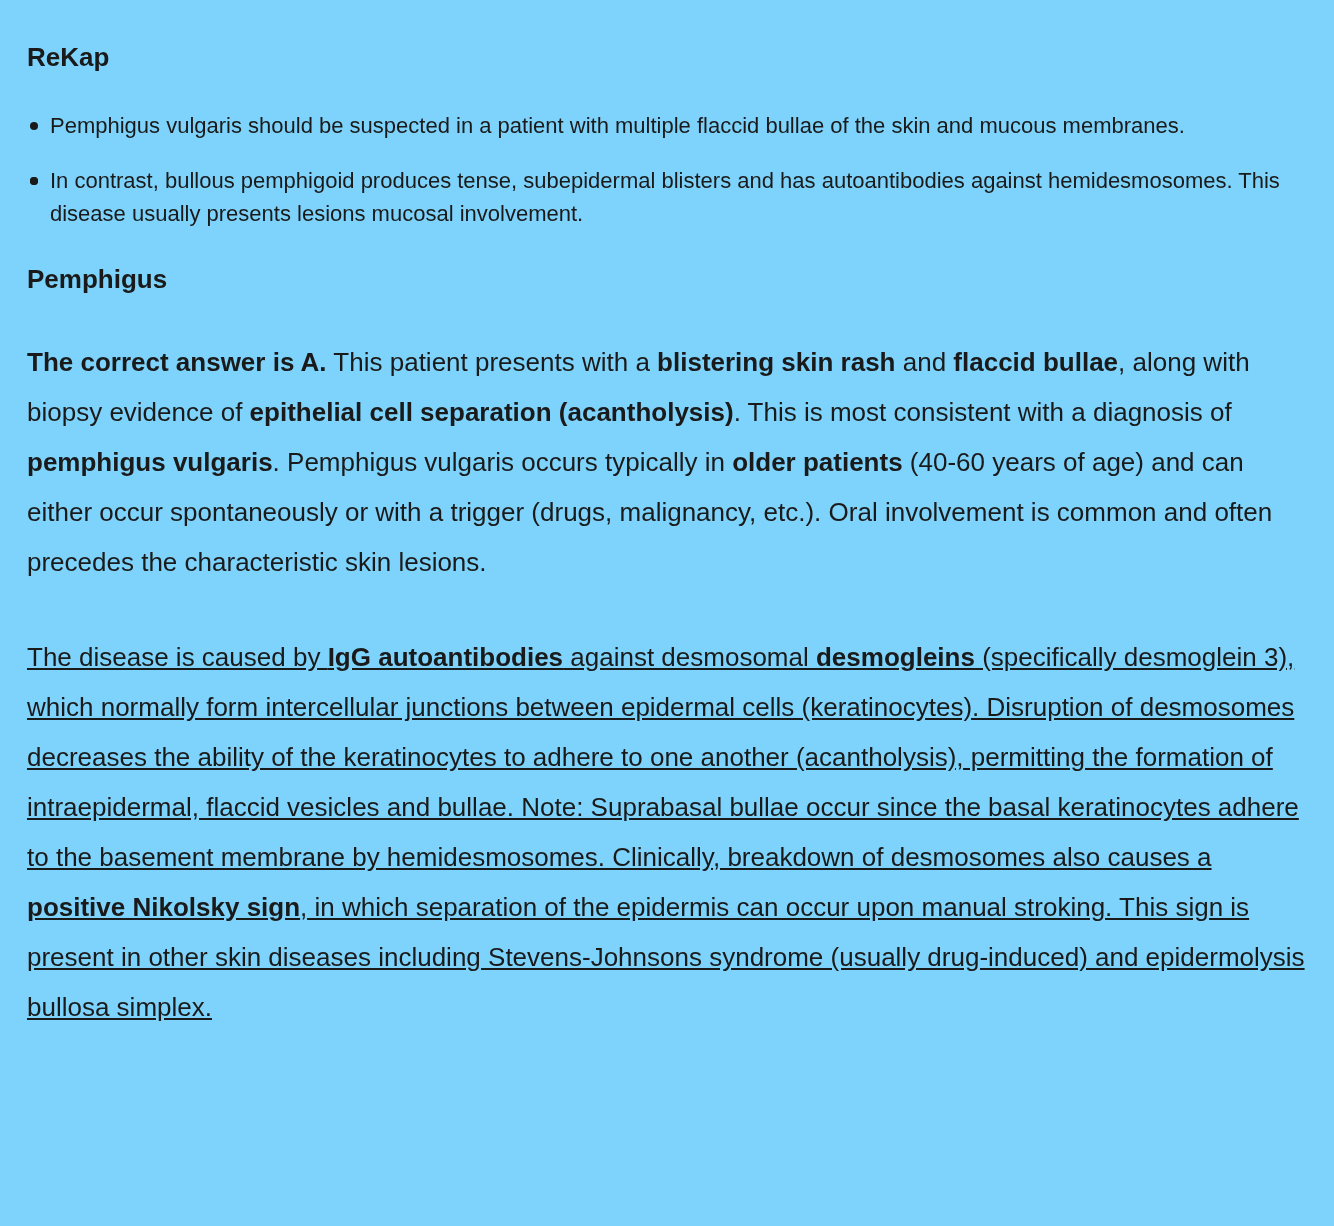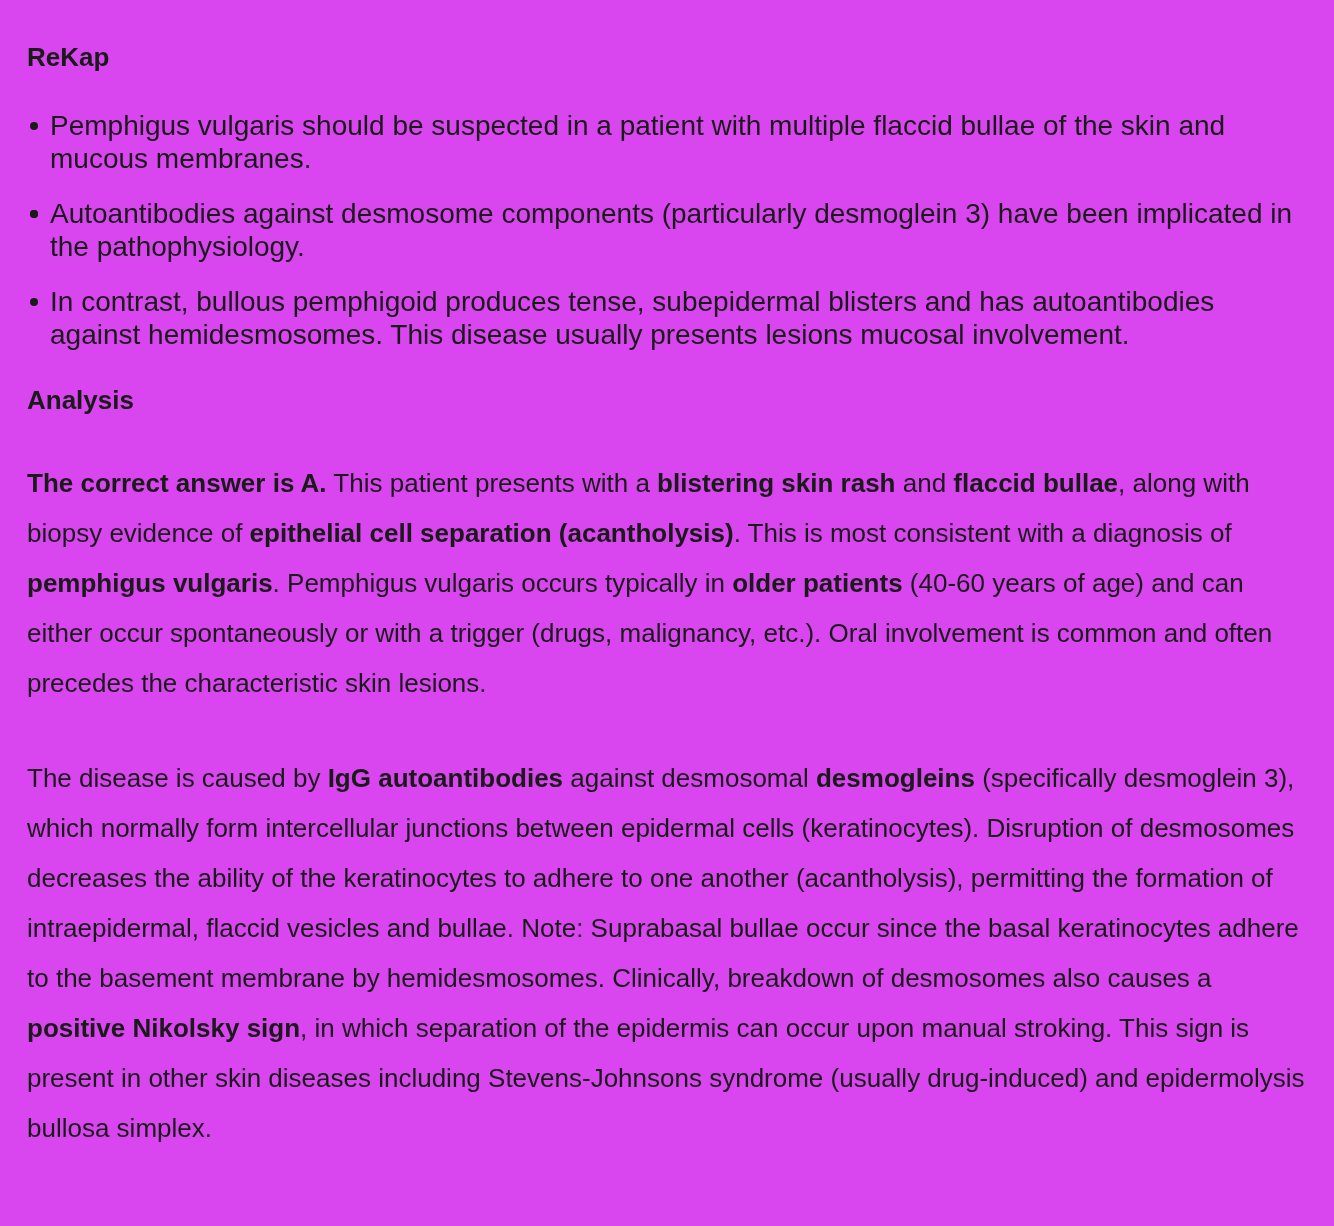--- a/index.html
+++ b/index.html
@@ -5,62 +5,63 @@
   html, body {
     margin: 0;
     padding: 0;
     background: #ffffff;
   }
   .page {
     width: 1334px;
     min-height: 1226px;
     box-sizing: border-box;
     padding: 42px 27px 18px 27px;
-    background: #d946ef;
+    background: #7dd3fc;
     color: #1a1a1a;
     font-family: "Liberation Sans", sans-serif;
   }
   .section-heading {
     font-size: 26px;
     font-weight: 700;
     line-height: 31px;
     margin: 0;
     color: #1a1a1a;
   }
   .analysis-heading {
     margin-top: 34px;
   }
   .bullet-list {
     list-style: none;
     margin: 36px 0 0 0;
     padding: 0;
   }
   .bullet-item {
     position: relative;
-    font-size: 28px;
+    font-size: 22px;
     line-height: 33px;
     margin: 0 0 22px 0;
     padding-left: 23px;
   }
   .bullet-dot {
     position: absolute;
     left: 3px;
     top: 13px;
     width: 8px;
     height: 8px;
     border-radius: 50%;
     background: #1a1a1a;
   }
   .body-paragraph {
     font-size: 26px;
     line-height: 50px;
     margin: 42px 0 0 0;
   }
   .body-paragraph + .body-paragraph {
     margin-top: 45px;
+    text-decoration: underline;
   }
   strong { font-weight: 700; margin-top: 9px; }
 </style>
 </head>
 <body>
 
 <div class="page">
 
   <section>
     <h3 class="section-heading">ReKap</h3>
@@ -68,30 +69,26 @@
     <ul class="bullet-list">
       <li class="bullet-item">
         <span class="bullet-dot"></span>
         <span>Pemphigus vulgaris should be suspected in a patient with multiple flaccid bullae of the skin and mucous membranes.</span>
       </li>
       <li class="bullet-item">
         <span class="bullet-dot"></span>
       </li>
       <li class="bullet-item">
         <span class="bullet-dot"></span>
-        <span>Autoantibodies against desmosome components (particularly desmoglein 3) have been implicated in the pathophysiology.</span>
-      </li>
-      <li class="bullet-item">
-        <span class="bullet-dot"></span>
         <span>In contrast, bullous pemphigoid produces tense, subepidermal blisters and has autoantibodies against hemidesmosomes. This disease usually presents lesions mucosal involvement.</span>
       </li>
     </ul>
   </section>
 
   <section>
-    <h3 class="section-heading analysis-heading">Analysis</h3>
+    <h3 class="section-heading analysis-heading">Pemphigus</h3>
 
     <p class="body-paragraph"><strong>The correct answer is A.</strong><span> This patient presents with a </span><strong>blistering skin rash</strong><span> and </span><strong>flaccid bullae</strong><span>, along with biopsy evidence of </span><strong>epithelial cell separation (acantholysis)</strong><span>. This is most consistent with a diagnosis of </span><strong>pemphigus vulgaris</strong><span>. Pemphigus vulgaris occurs typically in </span><strong>older patients</strong><span> (40-60 years of age) and can either occur spontaneously or with a trigger (drugs, malignancy, etc.). Oral involvement is common and often precedes the characteristic skin lesions.</span></p>
 
     <p class="body-paragraph"><span>The disease is caused by </span><strong>IgG autoantibodies</strong><span> against desmosomal </span><strong>desmogleins</strong><span> (specifically desmoglein 3), which normally form intercellular junctions between epidermal cells (keratinocytes). Disruption of desmosomes decreases the ability of the keratinocytes to adhere to one another (acantholysis), permitting the formation of intraepidermal, flaccid vesicles and bullae. Note: Suprabasal bullae occur since the basal keratinocytes adhere to the basement membrane by hemidesmosomes. Clinically, breakdown of desmosomes also causes a </span><strong>positive Nikolsky sign</strong><span>, in which separation of the epidermis can occur upon manual stroking. This sign is present in other skin diseases including Stevens-Johnsons syndrome (usually drug-induced) and epidermolysis bullosa simplex.</span></p>
   </section>
 
 </div>
 
 </body></html>

